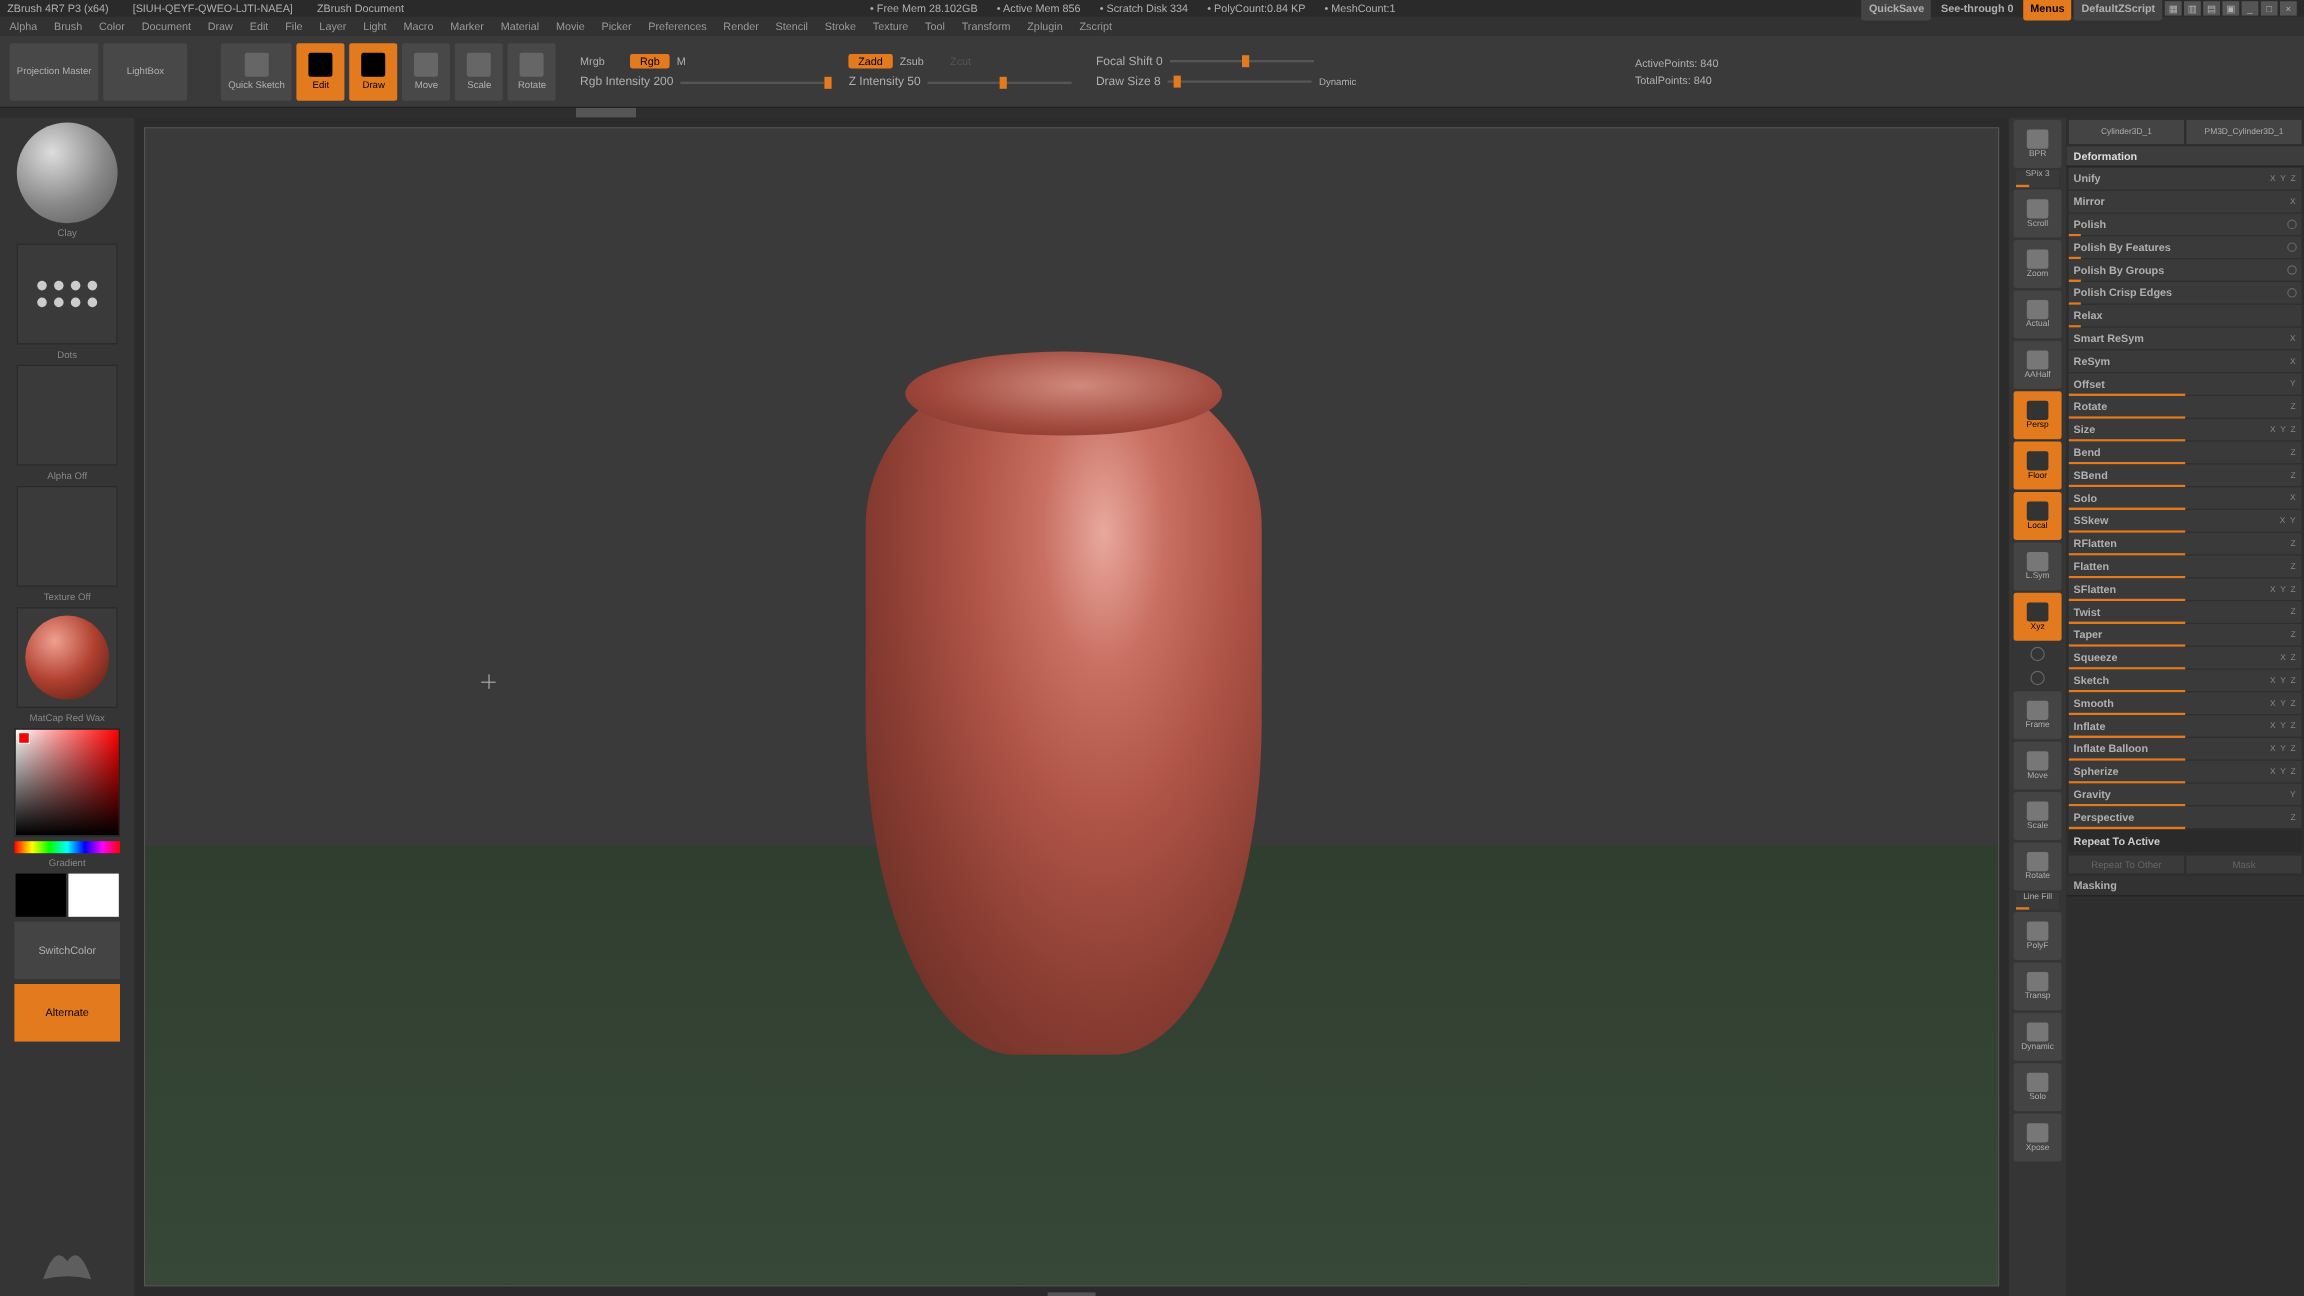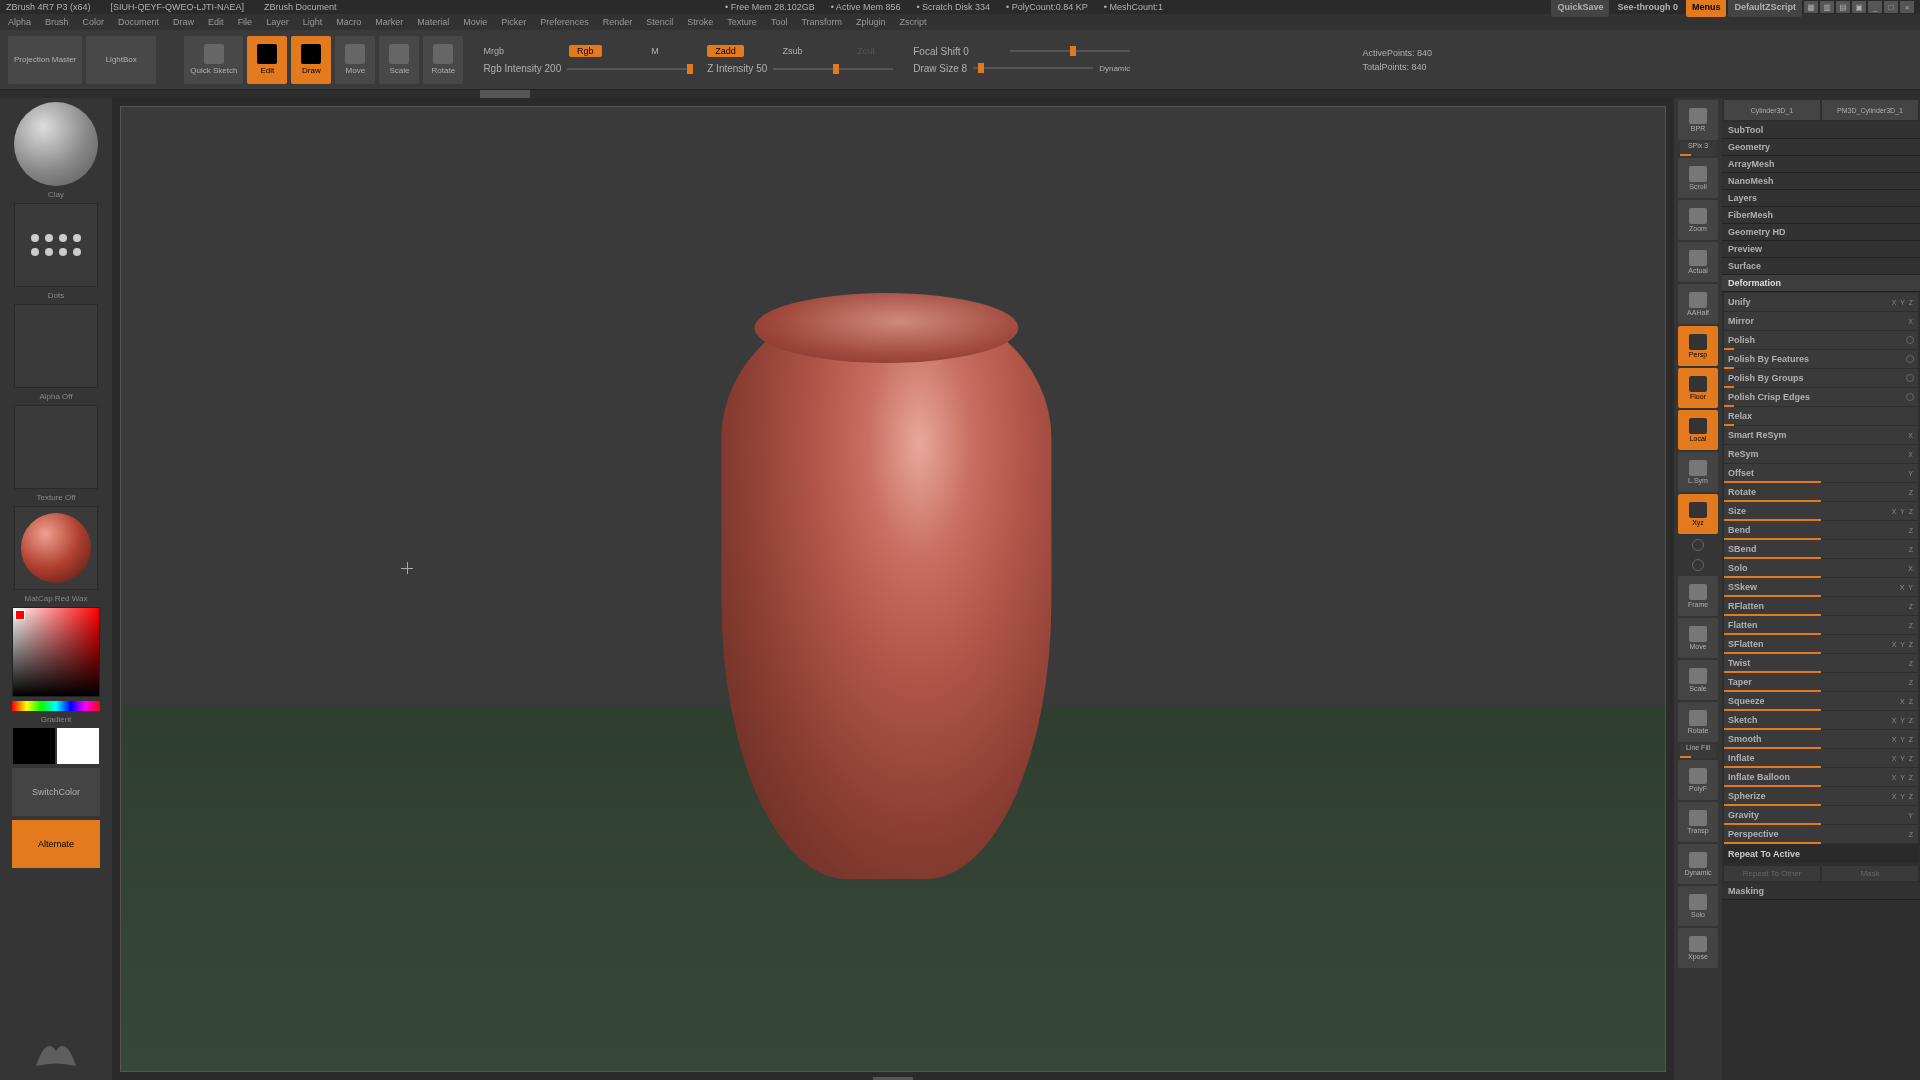--- a/index.html
+++ b/index.html
@@ -17,21 +17,21 @@
 .menubar { height: 16px; background: #323232; display: flex; align-items: center; gap: 14px; padding: 0 8px; font-size: 9px; }
 .menubar span { color: #999; }
 
 .toolbar { height: 60px; background: #3a3a3a; display: flex; align-items: center; gap: 4px; padding: 4px 8px; border-bottom: 1px solid #222; }
 .tool-btn { display: flex; flex-direction: column; align-items: center; justify-content: center; padding: 4px 6px; font-size: 8px; background: #484848; border-radius: 2px; min-width: 40px; height: 48px; gap: 2px; }
 .tool-btn.wide { min-width: 70px; }
 .tool-btn.active { background: #e37a1e; color: #000; }
 .tool-icon { width: 20px; height: 20px; background: #666; border-radius: 2px; }
 .tool-icon.active { background: #000; }
 .slider-group { display: flex; flex-direction: column; gap: 6px; }
-.slider-row { display: flex; align-items: center; gap: 6px; justify-content: space-between; }
+.slider-row { display: flex; align-items: center; gap: 6px; }
 .slider-label { font-size: 9px; min-width: 36px; }
 .slider-chip { padding: 1px 8px; border-radius: 2px; font-size: 9px; }
 .slider-track { width: 120px; height: 2px; background: #555; position: relative; }
 .slider-thumb { position: absolute; width: 6px; height: 10px; background: #e37a1e; top: -4px; }
 .stats { display: flex; flex-direction: column; gap: 4px; font-size: 9px; margin-left: auto; margin-right: 480px;}
 
 .toolbar-strip { height: 8px; background: #2d2d2d; position: relative; }
 .strip-seg { position: absolute; height: 100%; background: #555; left: 480px; width: 50px; }
 
 .main { display: flex; height: calc(100% - 98px); }
@@ -366,31 +366,20 @@
         <div class="rt-icon"></div>
         <span>Xpose</span>
       </div>
     </div>
 
   <div class="right-panel">
     <div class="rp-header-row">
       <div class="rp-header-thumb">Cylinder3D_1</div>
       <div class="rp-header-thumb">PM3D_Cylinder3D_1</div>
     </div>
-    <div id="rp-sections">
-        <div class="rp-section">SubTool</div>
-        <div class="rp-section">Geometry</div>
-        <div class="rp-section">ArrayMesh</div>
-        <div class="rp-section">NanoMesh</div>
-        <div class="rp-section">Layers</div>
-        <div class="rp-section">FiberMesh</div>
-        <div class="rp-section">Geometry HD</div>
-        <div class="rp-section">Preview</div>
-        <div class="rp-section">Surface</div>
-      </div>
     <div class="rp-section active">Deformation</div>
     <div id="rp-items">
         <div class="rp-item">
           <span class="rp-item-label">Unify</span>
           <span class="rp-item-axes">X Y Z</span>
           <div class="rp-item-slider" style="width:0%"></div>
         </div>
         <div class="rp-item">
           <span class="rp-item-label">Mirror</span>
           <span class="rp-item-axes">X</span>

